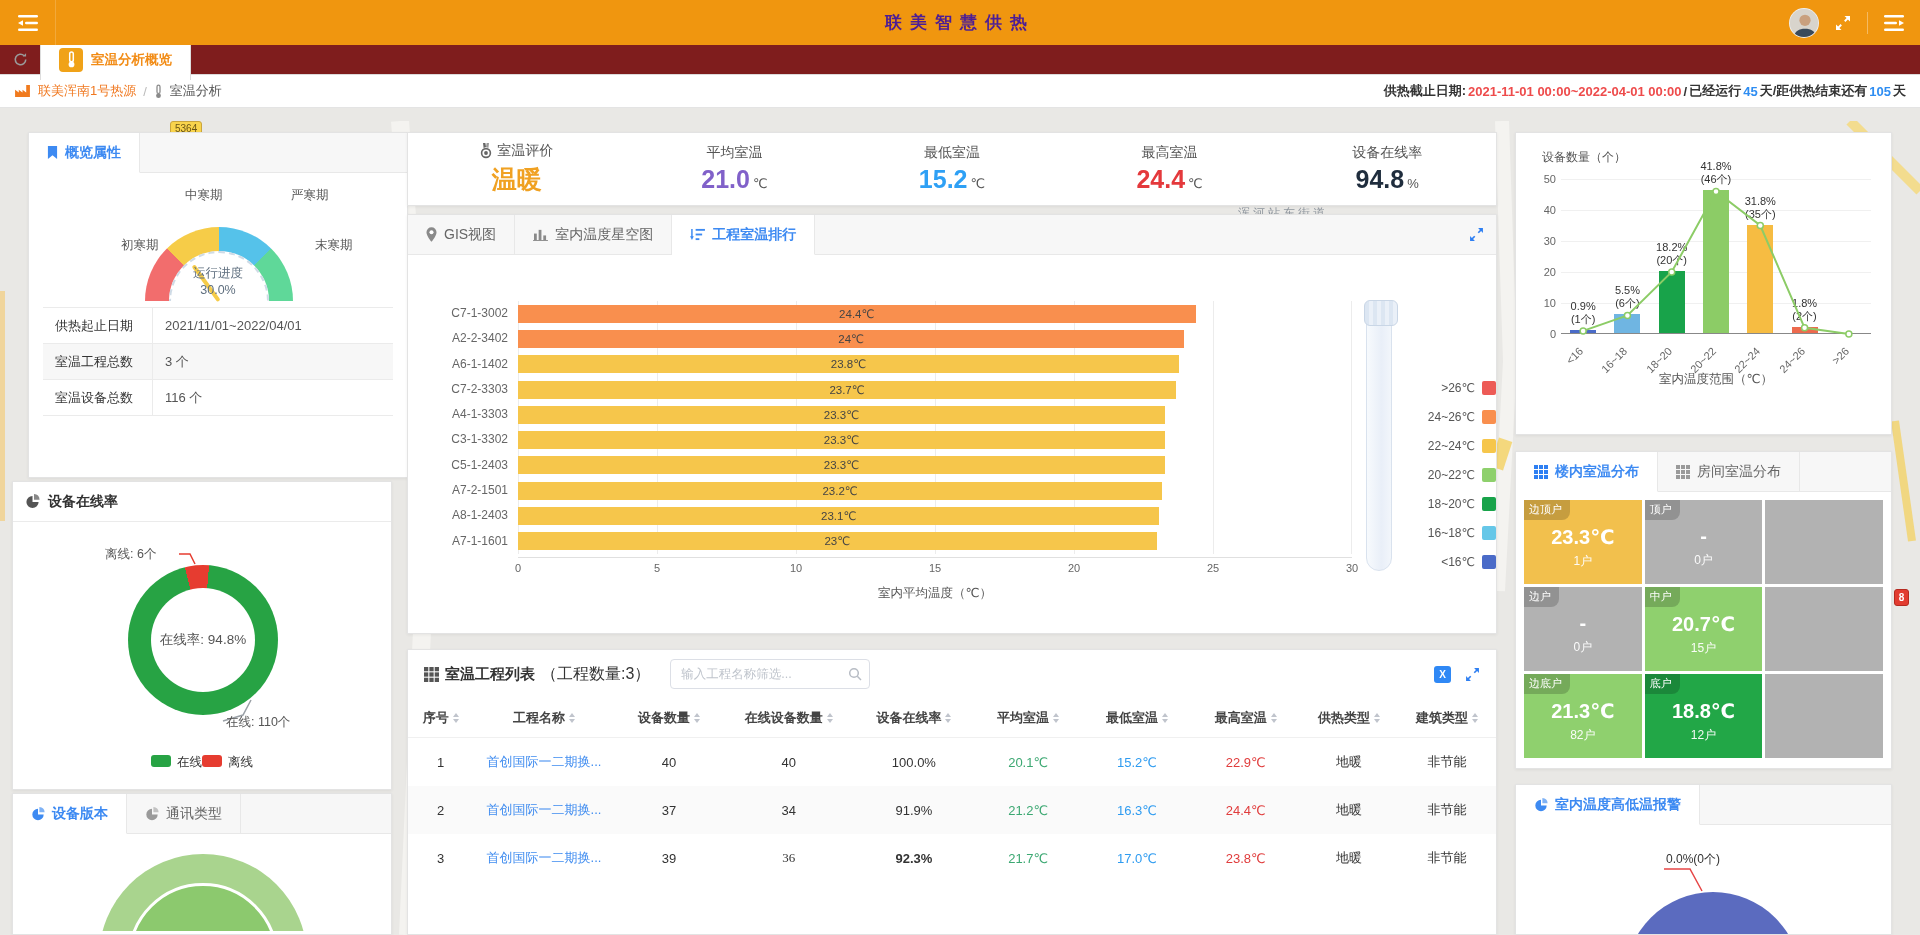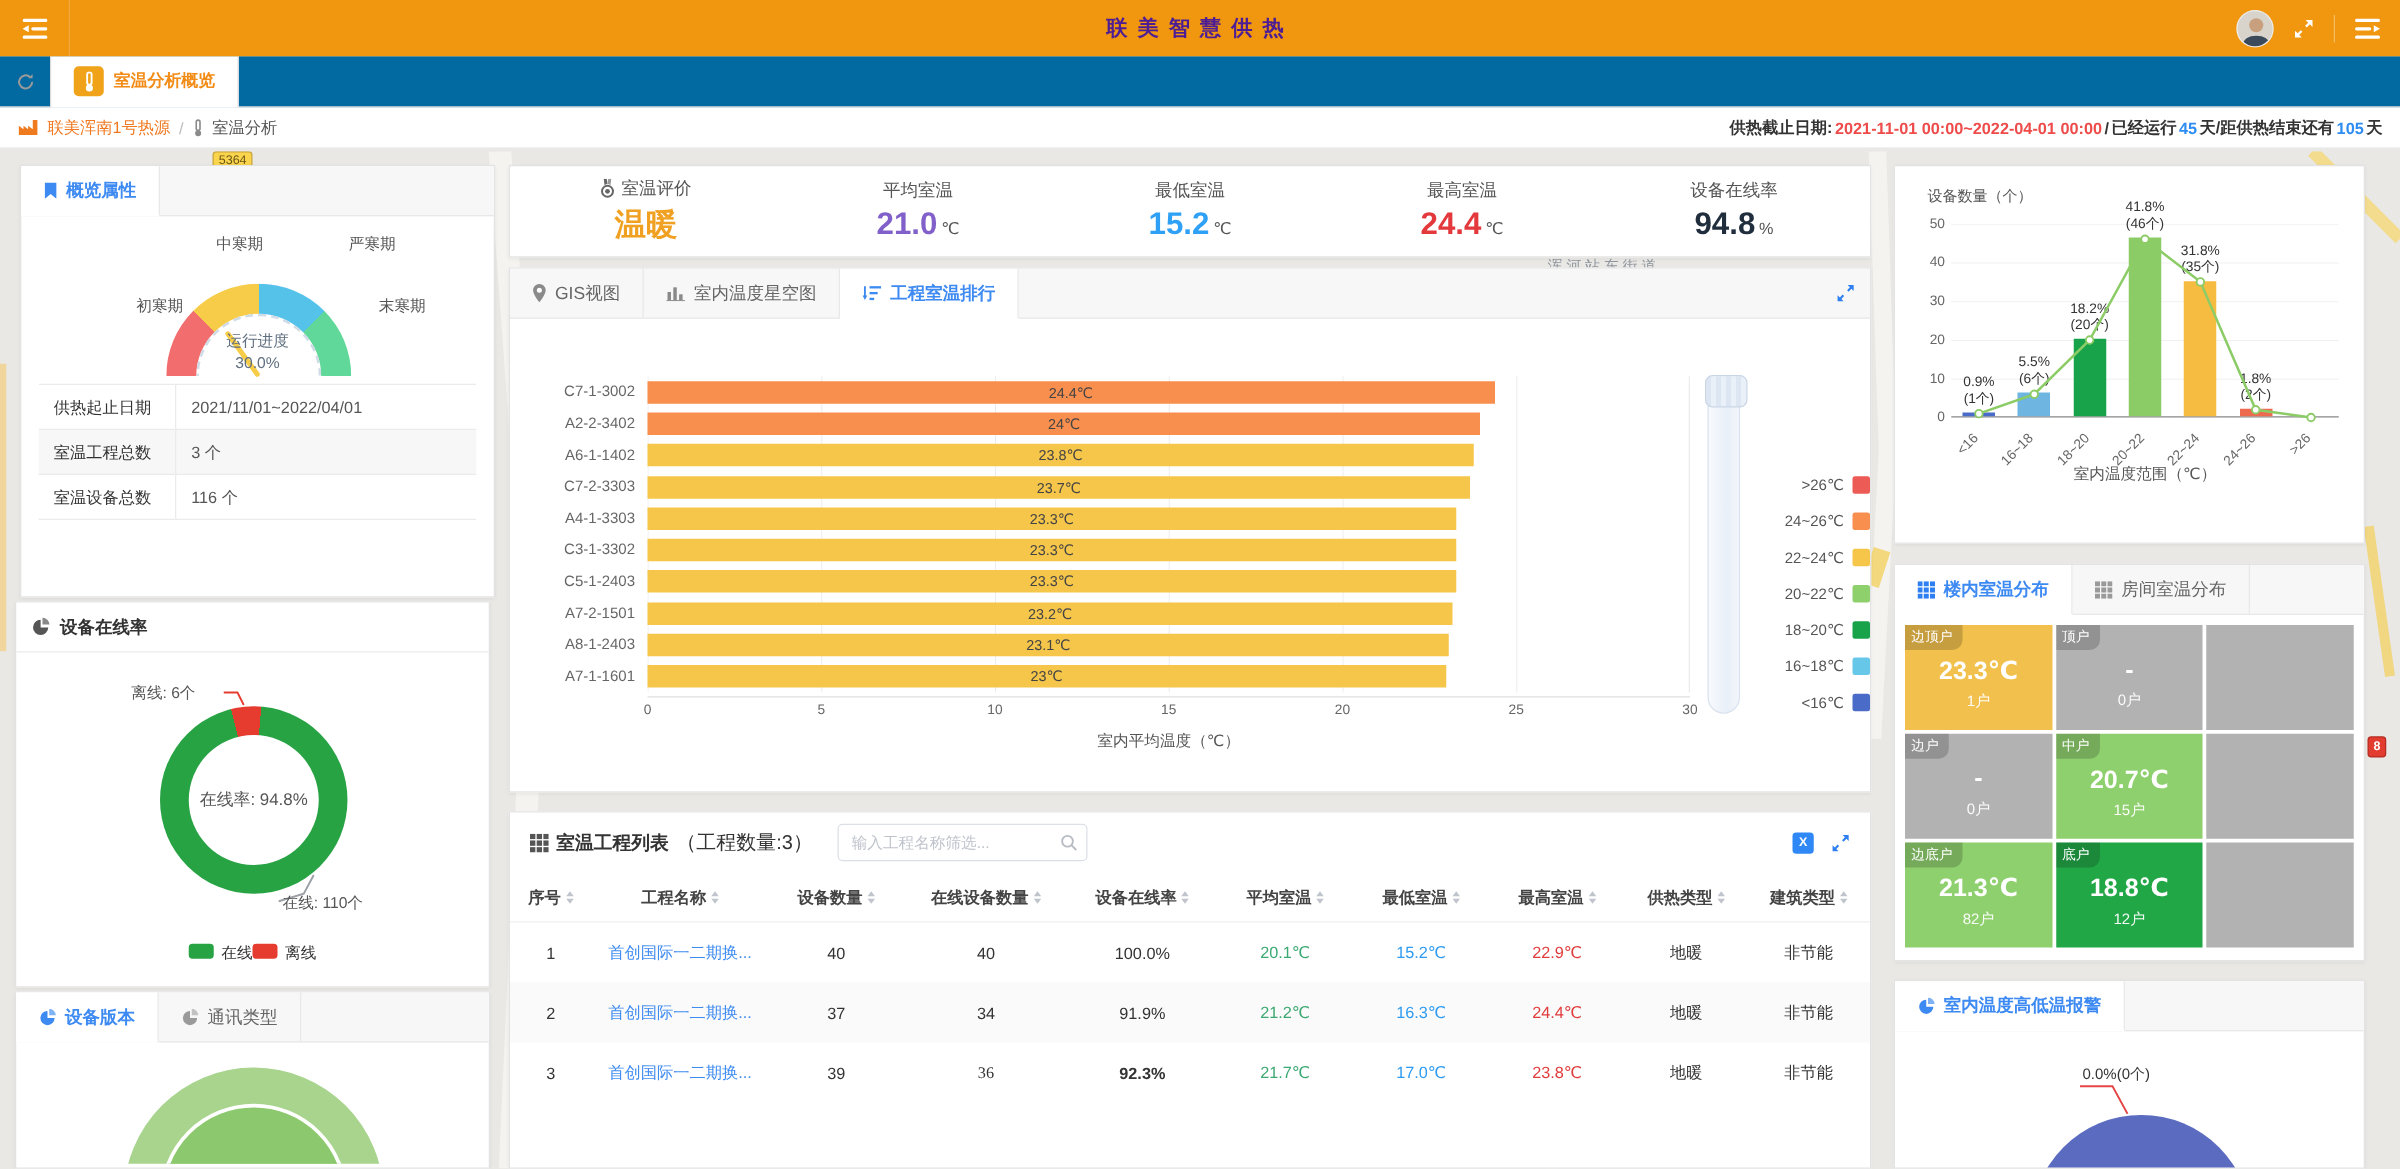--- a/index.html
+++ b/index.html
@@ -5,21 +5,21 @@
   *{margin:0;padding:0;box-sizing:border-box}
   html,body{width:1920px;height:935px;overflow:hidden;font-family:"Liberation Sans","DejaVu Sans",sans-serif;background:#e9e8e5;font-size:13px;color:#333}
   svg{display:block}
   
   .topbar{position:relative;height:45px;background:#f0960f;display:flex;align-items:center;color:#4c1d95}
   .menu-btn{width:56px;height:100%;display:flex;align-items:center;justify-content:center;cursor:pointer;border-right:1px solid rgba(255,255,255,.18)}
   .topbar-title{position:absolute;left:0;right:0;text-align:center;font-size:17px;font-weight:bold;letter-spacing:8px}
   .topbar-right{margin-left:auto;display:flex;align-items:center;gap:16px;padding-right:16px;z-index:2}
   .avatar{width:30px;height:30px;border-radius:50%;background:#ddd;overflow:hidden;border:1px solid rgba(255,255,255,.5)}
   .tb-sep{width:1px;height:22px;background:rgba(255,255,255,.35)}
-  .tabstrip{height:41px;background:#0369a1;border-bottom:1px solid #dcdada;display:flex;align-items:center}
+  .tabstrip{height:30px;background:#7f1d1d;border-bottom:1px solid #dcdada;display:flex;align-items:center}
   .refresh{width:40px;display:flex;justify-content:center;cursor:pointer}
   .page-tab{height:41px;background:#fff;border-left:1px solid #ddd;border-right:1px solid #ddd;display:flex;align-items:center;gap:8px;padding:0 18px;cursor:pointer}
   .page-tab .tico{width:24px;height:24px;border-radius:4px;background:#f0a218;display:flex;align-items:center;justify-content:center}
   .page-tab span.lbl{color:#f28c16;font-size:13.5px;font-weight:bold}
   .crumb{height:33px;background:#fff;border-bottom:1px solid #e4e4e4;display:flex;align-items:center;justify-content:space-between;padding:0 14px;font-size:13px}
   .crumb-l{display:flex;align-items:center;gap:7px}
   .crumb-l .src{color:#f07820;cursor:pointer}
   .crumb-l .sep{color:#bbb}
   .crumb-l .cur{color:#555}
   .crumb-r{font-weight:bold;color:#333;display:flex;align-items:center;gap:2px;white-space:nowrap}
@@ -32,21 +32,21 @@
   .marker8{position:absolute;left:1894px;top:468px;width:15px;height:17px;background:#e23c30;border:1px solid #b52a20;border-radius:3px;color:#fff;font-size:10px;font-weight:bold;display:flex;align-items:center;justify-content:center}
   
   .panel{position:absolute;background:#fff;border:1px solid #e3e3e3;box-shadow:0 1px 3px rgba(0,0,0,.06)}
   .phead{height:40px;border-bottom:1px solid #ebebeb;display:flex;align-items:center;gap:8px;padding:0 12px;font-size:14px;color:#333;font-weight:bold}
   .phead .grow{flex:1}
   .ptabs{height:40px;background:#f7f7f7;border-bottom:1px solid #e8e8e8;display:flex;align-items:stretch;position:relative}
   .ptab{display:flex;align-items:center;gap:7px;padding:0 18px;font-size:14px;color:#666;border-right:1px solid #e8e8e8;background:transparent;cursor:pointer;white-space:nowrap}
   .ptab.active{background:#fff;color:#3d8af2;margin-bottom:-1px;border-bottom:1px solid #fff;font-weight:bold}
   .pexpand{position:absolute;right:12px;top:12px;cursor:pointer}
   
-  #panelA{left:16px;top:11px;width:380px;height:346px}
+  #panelA{left:28px;top:11px;width:380px;height:346px}
   .gauge-area{position:relative;height:134px}
   .gauge-wrap{position:absolute;left:116px;top:54px;width:148px;height:74px;overflow:hidden}
   .gauge-ring{width:148px;height:148px;border-radius:50%;background:conic-gradient(from 270deg,#f26d6d 0 12.5%,#f6cc48 12.5% 25%,#55c2ea 25% 37.5%,#5fd899 37.5% 50%,transparent 50%)}
   .gauge-hole{position:absolute;left:24px;top:24px;width:100px;height:100px;border-radius:50%;background:#fff}
   .gauge-dash{position:absolute;left:140px;top:78px;width:100px;height:50px;border:2px dashed #cfdbe6;border-bottom:none;border-radius:100px 100px 0 0}
   .gauge-needle{position:absolute;left:188px;top:84px;width:4px;height:44px;background:#f6cc48;border-radius:2px;transform-origin:50% 100%}
   .glabel{position:absolute;font-size:12.5px;color:#555}
   .gcenter{position:absolute;left:0;right:0;text-align:center;color:#5f6f7f;font-size:12.5px}
   .info-table{margin:0 14px;border-top:1px solid #ebebeb}
   .info-row{display:flex;height:36px;line-height:35px;border-bottom:1px solid #ebebeb;font-size:13px}

